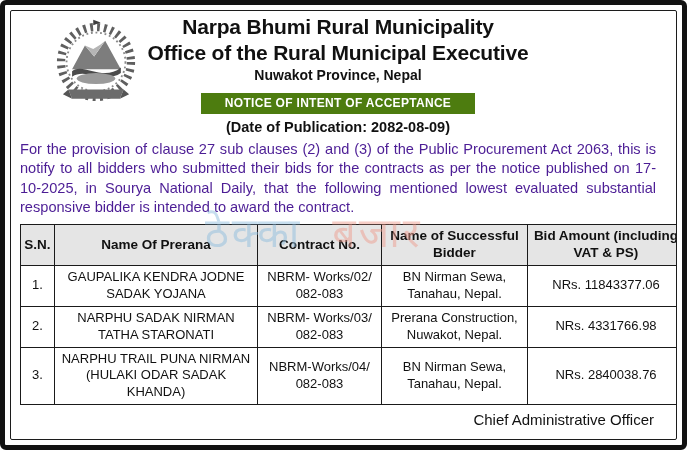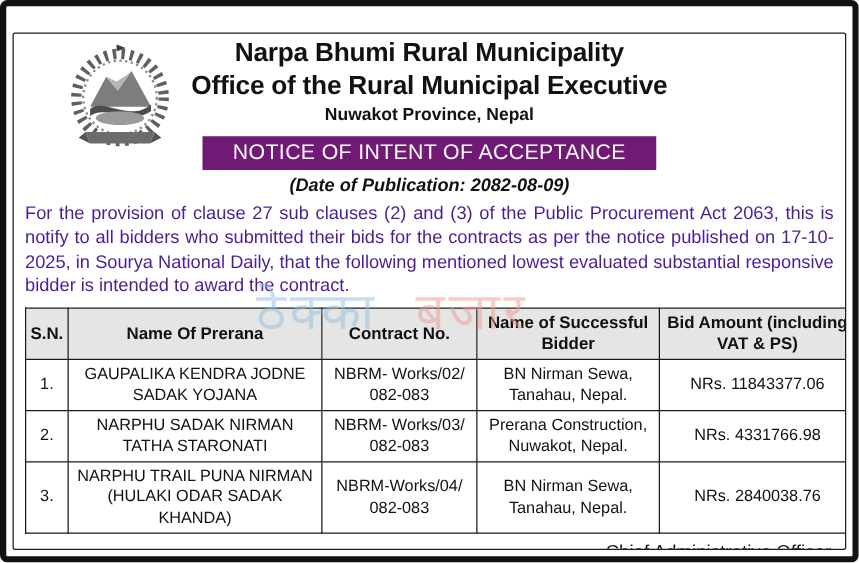--- a/index.html
+++ b/index.html
@@ -6,35 +6,35 @@
   .page {
     width:687px; height:450px; box-sizing:border-box;
     position:relative; background:#fff;
     border:5px solid #121212; border-radius:6px;
     font-family:"Liberation Sans", sans-serif; color:#111;
     overflow:hidden;
   }
   .inner {
     position:absolute; top:5px; left:5px; right:5px; bottom:5px;
     border:1.6px solid #1c1c1c; border-radius:2px;
-    padding:3px 9px 2px 9px; box-sizing:border-box; overflow:hidden;margin-top:16px;
+    padding:3px 20px 2px 9px; box-sizing:border-box; overflow:hidden;
   }
   
   .hdr { position:relative; text-align:center; }
   .emblem { position:absolute; left:30px; top:2px; width:92px; height:92px; }
   .t1 { font-size:21px; font-weight:bold; line-height:1.22; letter-spacing:-0.2px; }
   .t2 { font-size:14px; font-weight:bold; line-height:1.5; }
   
   .banner-wrap { text-align:center; margin-top:7px; }
   .banner {
-    display:inline-block; background:#701a75; color:#fff;
-    font-size:17px; font-weight:normal; letter-spacing:0.3px;
+    display:inline-block; background:#4d7c0f; color:#fff;
+    font-size:12px; font-weight:bold; letter-spacing:0.3px;
     padding:3px 24px 4px 24px;
   }
-  .pubdate { text-align:center; font-size:14.5px; font-weight:bold; margin-top:5px;font-style:italic; }
+  .pubdate { text-align:center; font-size:14.5px; font-weight:bold; margin-top:5px; }
   
   .body-text {
     margin-top:5px; font-size:14.6px; line-height:1.32;
     text-align:justify; color:#4c1d95;
   }
   
   .watermark {
     position:absolute; left:194px; top:192px; z-index:3;
     font-size:41px; font-weight:normal; letter-spacing:3px;
     opacity:0.5; pointer-events:none; white-space:nowrap;

